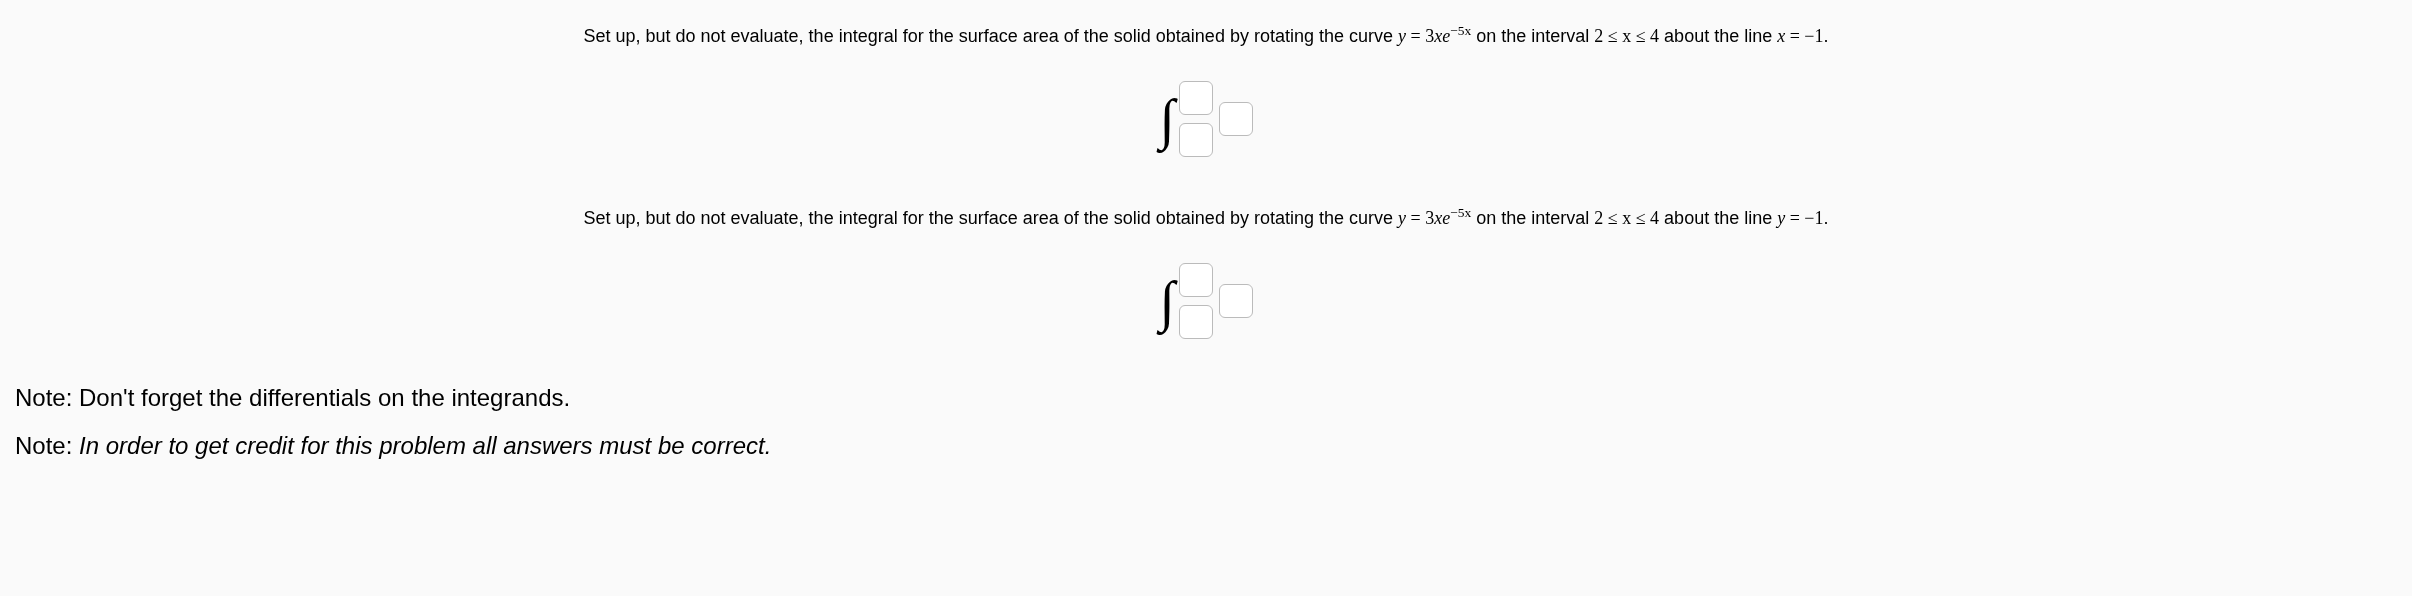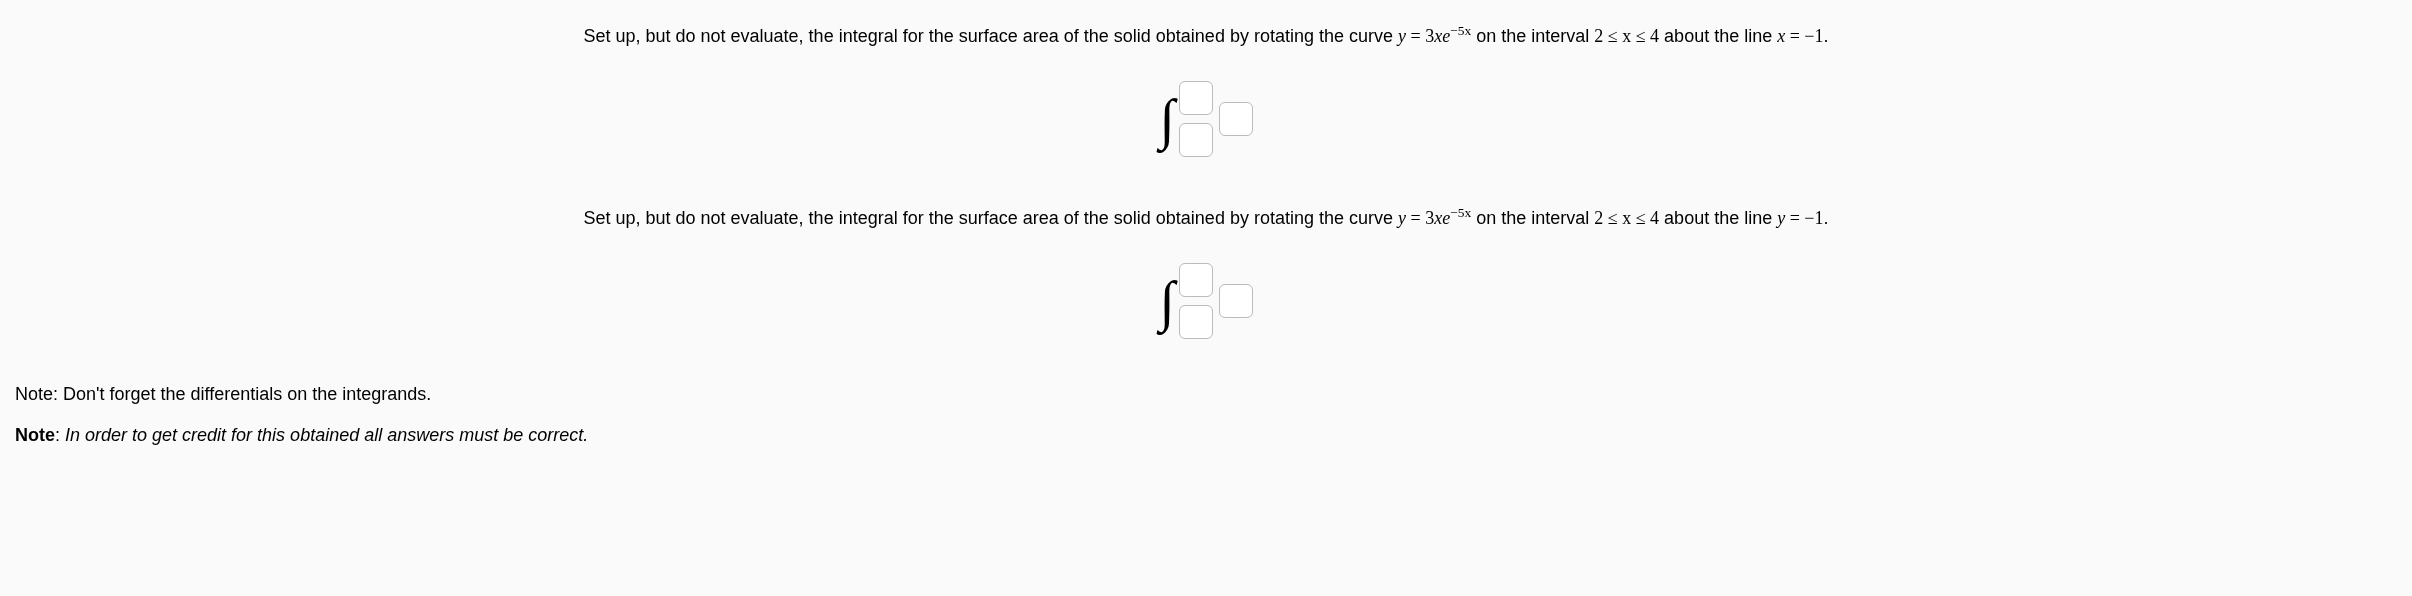--- a/index.html
+++ b/index.html
@@ -64,24 +64,24 @@
       border-radius: 6px;
       background: #fff;
       width: 34px;
       height: 34px;
       padding: 4px;
       font-size: 14px;
     }
     .note-line {
       margin-top: 20px;
       margin-bottom: 20px;
-      font-size: 18px;
+      font-size: 24px;
     }
     .bold {
-      font-weight: bold;
+      font-weight: normal;
     }
     .ital {
       font-style: italic;
     }
     sup {
       font-size: 0.75em;
     }
   </style>
 </head>
 <body>
@@ -110,14 +110,14 @@
       <input type="text" class="input-box" style="">
       <input type="text" class="input-box" style="">
     </div>
     <input type="text" class="integrand-box" style="">
   </div>
 </div>
 
 <div class="note-line">Note: Don't forget the differentials on the integrands.</div>
 
 <div class="note-line">
-  <span class="bold">Note</span><span>: </span><span class="ital">In order to get credit for this obtained all answers must be correct.</span>
+  <span class="bold">Note</span><span>: </span><span class="ital">In order to get credit for this problem all answers must be correct.</span>
 </div>
 
 </body></html>

